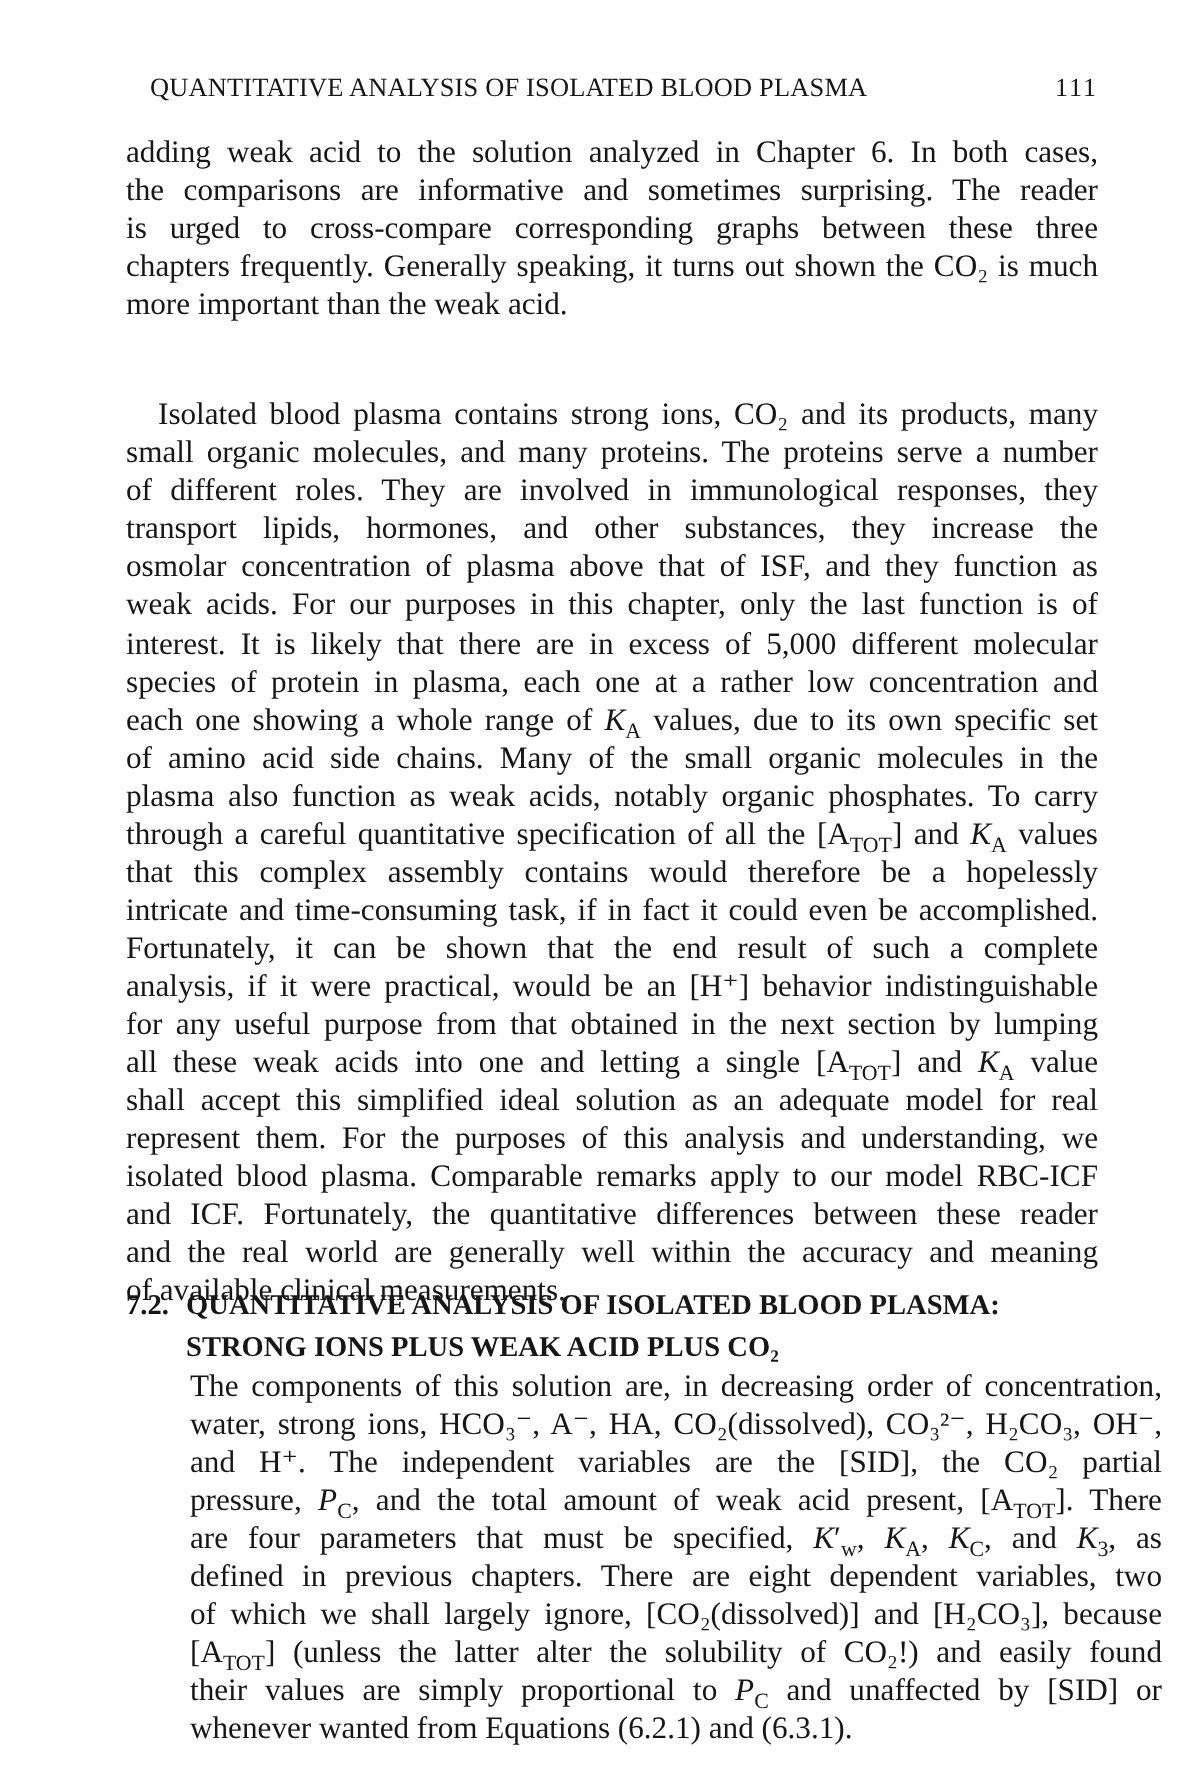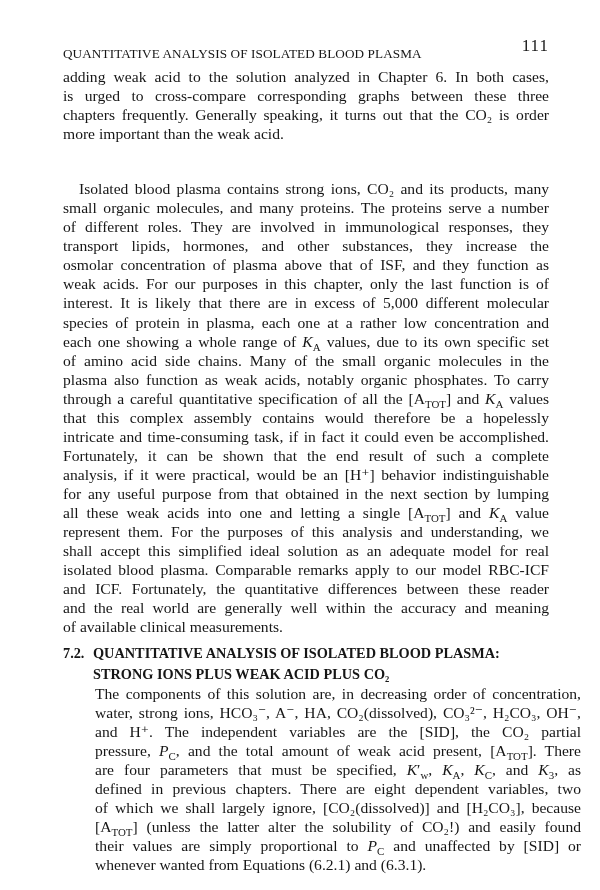--- a/index.html
+++ b/index.html
@@ -1,22 +1,22 @@
 <!DOCTYPE html>
 <html><head>
 <meta charset="utf-8">
 <style>
   html, body { margin: 0; padding: 0; background: #ffffff; }
   body { width: 600px; height: 890px; position: relative; overflow: hidden;
          font-family: "Liberation Serif", "DejaVu Serif", serif; color: #161616; }
   .page { position: absolute; left: 63px; top: 0; width: 486px; }
   .running-head { position: absolute; top: 36px; left: 0; width: 486px; height: 20px;
                   font-size: 13.2px; letter-spacing: 0.1px; }
-  .running-head .title { position: absolute; left: 0; top: 0; margin-top: 10px; }
-  .running-head .folio { position: absolute; right: 0; top: 0; font-size: 17px; letter-spacing: 1px; }
+  .running-head .title { position: absolute; left: 12px; top: 0; }
+  .running-head .folio { position: absolute; right: 0; top: 0; font-size: 13px; letter-spacing: 1px; }
   .block { position: absolute; left: 0; width: 486px; font-size: 15.6px; line-height: 19.05px;
            text-align: justify; }
   .block .line { display: block; text-align: justify; text-align-last: justify; white-space: nowrap; height: 19.05px; }
   .block .line.last { text-align-last: left; }
   .indent { padding-left: 16px; margin-top: 36px; }
   .p1 { top: 67px; }
   .heading { position: absolute; left: 0; top: 643px; width: 486px; font-weight: bold;
              font-size: 14.3px; line-height: 21px; }
   .heading .num { position: absolute; left: 0; top: 0; }
   .heading .txt { position: absolute; left: 30px; top: 0; white-space: nowrap; }
@@ -30,22 +30,23 @@
 <div class="page">
 
   <div class="running-head">
     <span class="title">QUANTITATIVE ANALYSIS OF ISOLATED BLOOD PLASMA</span>
     <span class="folio">111</span>
   </div>
 
   <div class="block p1">
     <div id="para0">
         <span class="line">adding weak acid to the solution analyzed in Chapter 6. In both cases,</span>
+        <span class="line">the comparisons are informative and sometimes surprising. The reader</span>
         <span class="line">is urged to cross-compare corresponding graphs between these three</span>
-        <span class="line">chapters frequently. Generally speaking, it turns out that the CO₂ is order</span>
+        <span class="line">chapters frequently. Generally speaking, it turns out shown the CO₂ is much</span>
         <span class="line last">more important than the weak acid.</span>
       </div>
     <div id="para1">
         <span class="line indent">Isolated blood plasma contains strong ions, CO₂ and its products, many</span>
         <span class="line">small organic molecules, and many proteins. The proteins serve a number</span>
         <span class="line">of different roles. They are involved in immunological responses, they</span>
         <span class="line">transport lipids, hormones, and other substances, they increase the</span>
         <span class="line">osmolar concentration of plasma above that of ISF, and they function as</span>
         <span class="line">weak acids. For our purposes in this chapter, only the last function is of</span>
         <span class="line">interest. It is likely that there are in excess of 5,000 different molecular</span>
@@ -53,22 +54,22 @@
         <span class="line">each one showing a whole range of <i>K</i><sub>A</sub> values, due to its own specific set</span>
         <span class="line">of amino acid side chains. Many of the small organic molecules in the</span>
         <span class="line">plasma also function as weak acids, notably organic phosphates. To carry</span>
         <span class="line">through a careful quantitative specification of all the [A<sub>TOT</sub>] and <i>K</i><sub>A</sub> values</span>
         <span class="line">that this complex assembly contains would therefore be a hopelessly</span>
         <span class="line">intricate and time-consuming task, if in fact it could even be accomplished.</span>
         <span class="line">Fortunately, it can be shown that the end result of such a complete</span>
         <span class="line">analysis, if it were practical, would be an [H⁺] behavior indistinguishable</span>
         <span class="line">for any useful purpose from that obtained in the next section by lumping</span>
         <span class="line">all these weak acids into one and letting a single [A<sub>TOT</sub>] and <i>K</i><sub>A</sub> value</span>
+        <span class="line">shall accept this simplified ideal solution as an adequate model for real</span>
         <span class="line">represent them. For the purposes of this analysis and understanding, we</span>
-        <span class="line">shall accept this simplified ideal solution as an adequate model for real</span>
         <span class="line">isolated blood plasma. Comparable remarks apply to our model RBC-ICF</span>
         <span class="line">and ICF. Fortunately, the quantitative differences between these reader</span>
         <span class="line">and the real world are generally well within the accuracy and meaning</span>
         <span class="line last">of available clinical measurements.</span>
       </div>
   </div>
 
   <div class="heading">
     <span class="num">7.2.</span>
     <span class="txt">

